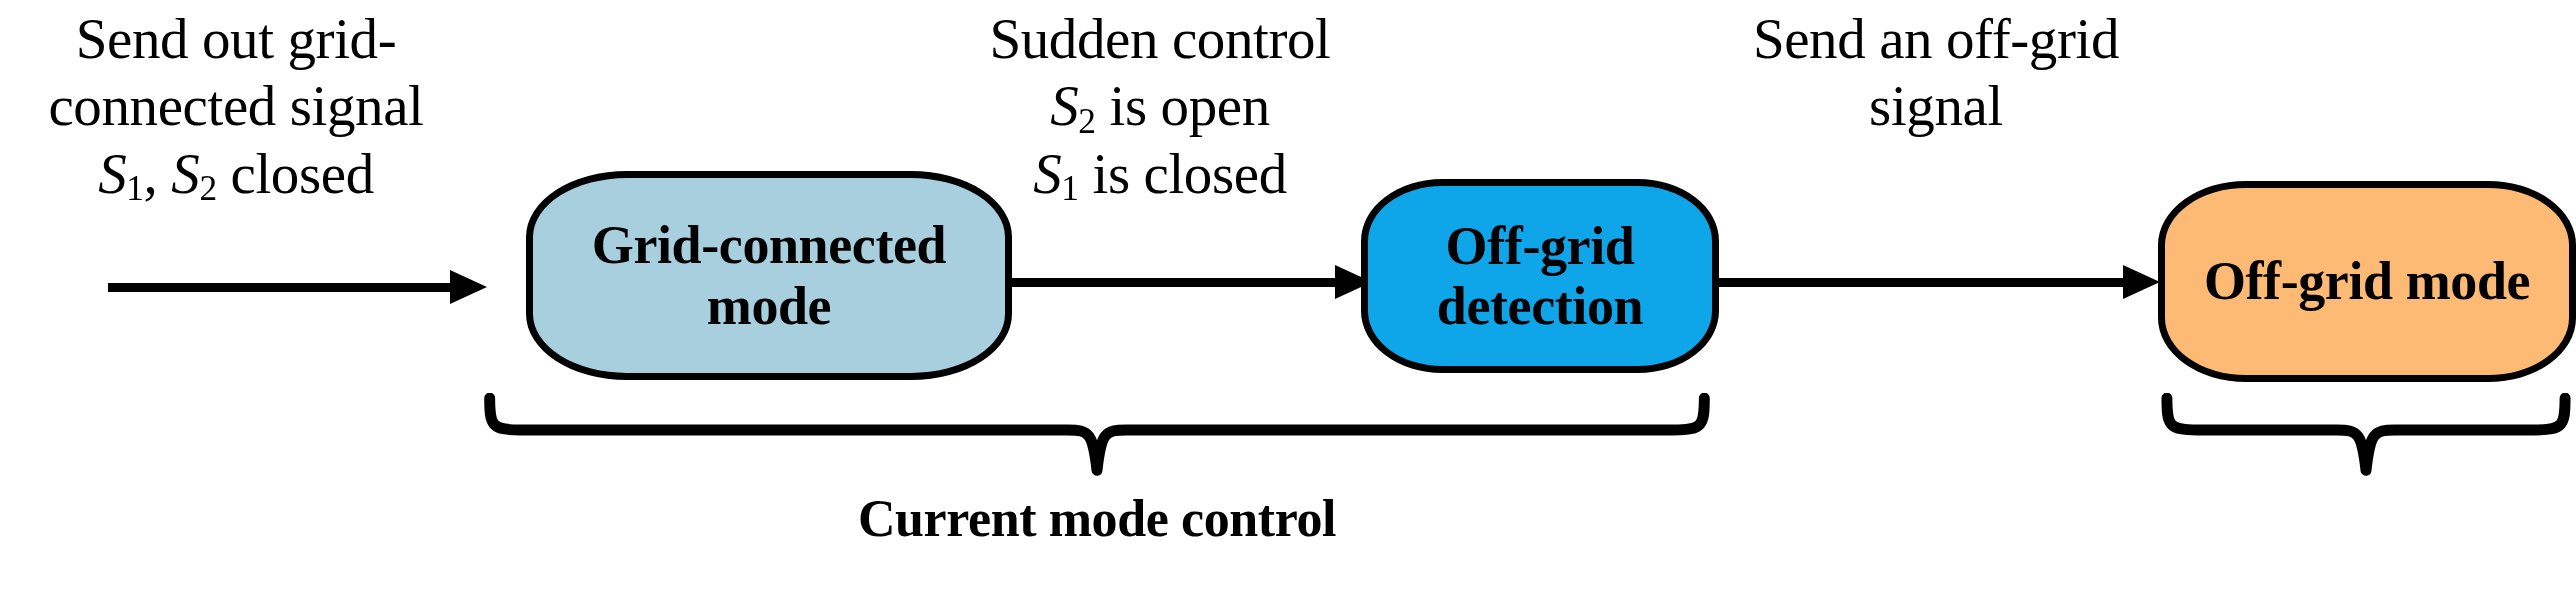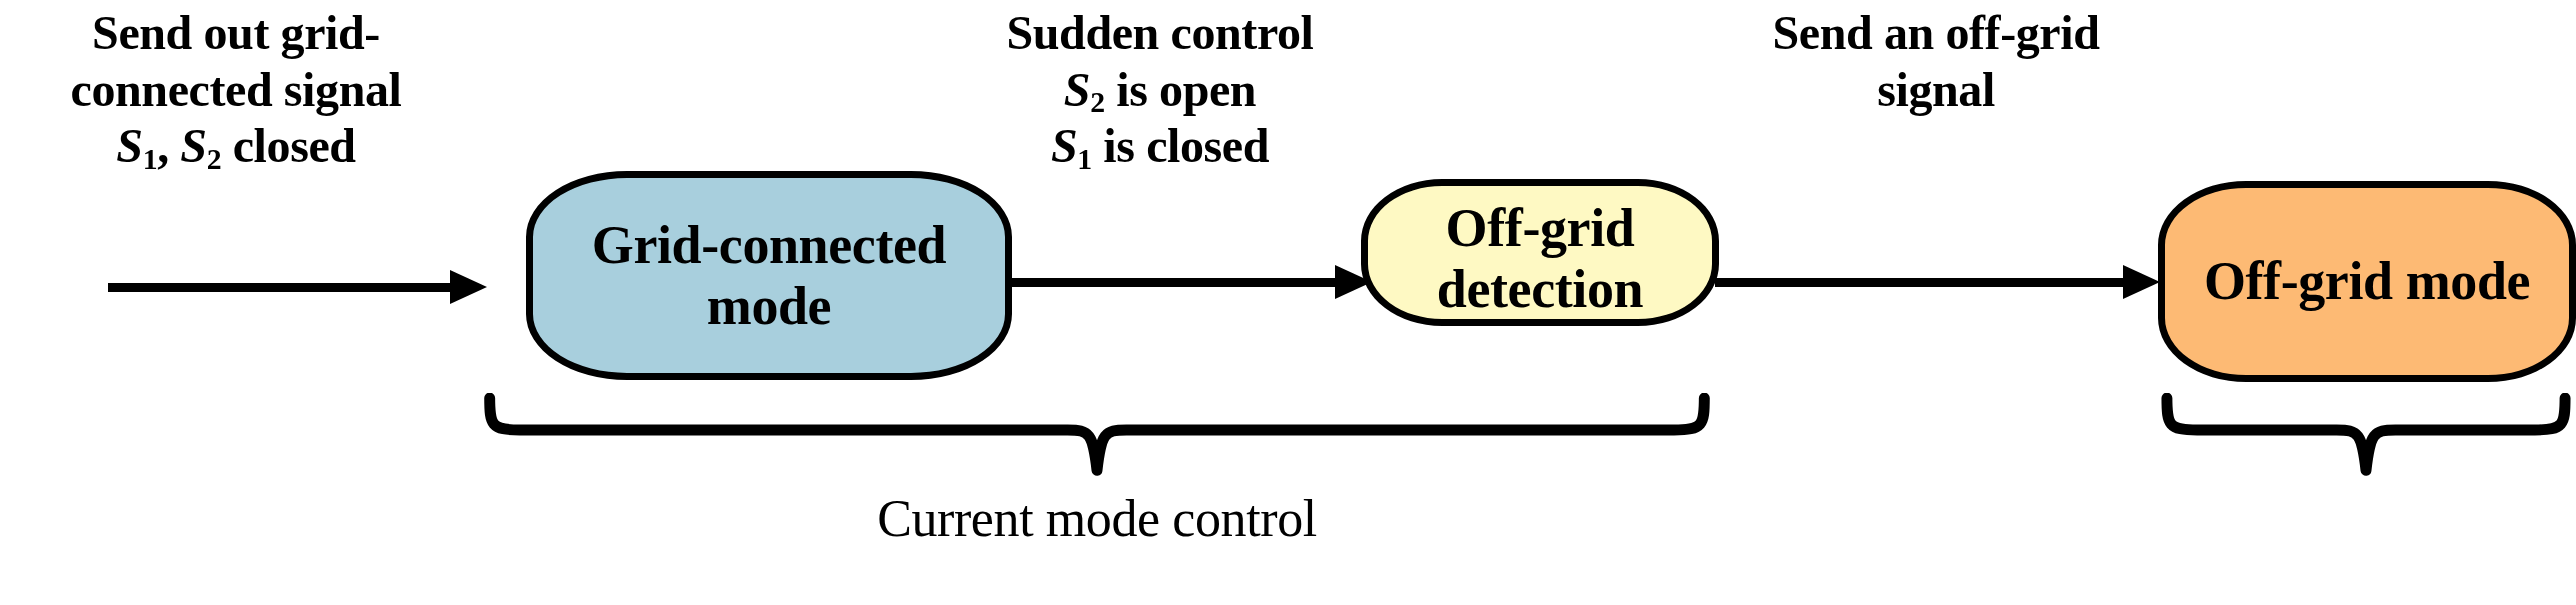--- a/index.html
+++ b/index.html
@@ -16,22 +16,22 @@
     width: 2576px;
     height: 606px;
     background: #ffffff;
     overflow: hidden;
   }
 
   
   .edge-label {
     position: absolute;
     text-align: center;
-    font-weight: bold;
-    font-size: 48px;
+    font-weight: normal;
+    font-size: 57px;
     line-height: 1.18;
     letter-spacing: -0.4px;
     white-space: nowrap;
   }
   .edge-label .ln { display: block; }
   .edge-label .sym {
     font-style: italic;
   }
   .edge-label sub {
     font-size: 0.62em;
@@ -63,24 +63,23 @@
 
   #box-grid-connected {
     left: 482px;  top: 171px;
     width: 486px; height: 209px;
     border-radius: 101px / 66px;
     background: #a8cfdd;
     margin-left: 44px;
   }
   #box-offgrid-detection {
     left: 1361px; top: 179px;
-    width: 358px; height: 147px;
+    width: 358px; height: 194px;
     border-radius: 81px / 62px;
-    background: #fef9c3;
-    align-items: flex-end;
+    background: #0ea5e9;
   }
   #box-offgrid-mode {
     left: 2158px; top: 181px;
     width: 418px; height: 201px;
     border-radius: 88px / 64px;
     background: #fdba74;
   }
 
   
   .arrow {
@@ -102,21 +101,21 @@
     border-left: 37px solid #000000;
   }
 
   
   .brace {
     position: absolute;
   }
   .group-label {
     position: absolute;
     text-align: center;
-    font-weight: normal;
+    font-weight: bold;
     font-size: 52px;
     line-height: 1.16;
     letter-spacing: -0.4px;
     white-space: nowrap;
   }
   .group-label .ln { display: block; }
 </style>
 </head>
 <body>
 

